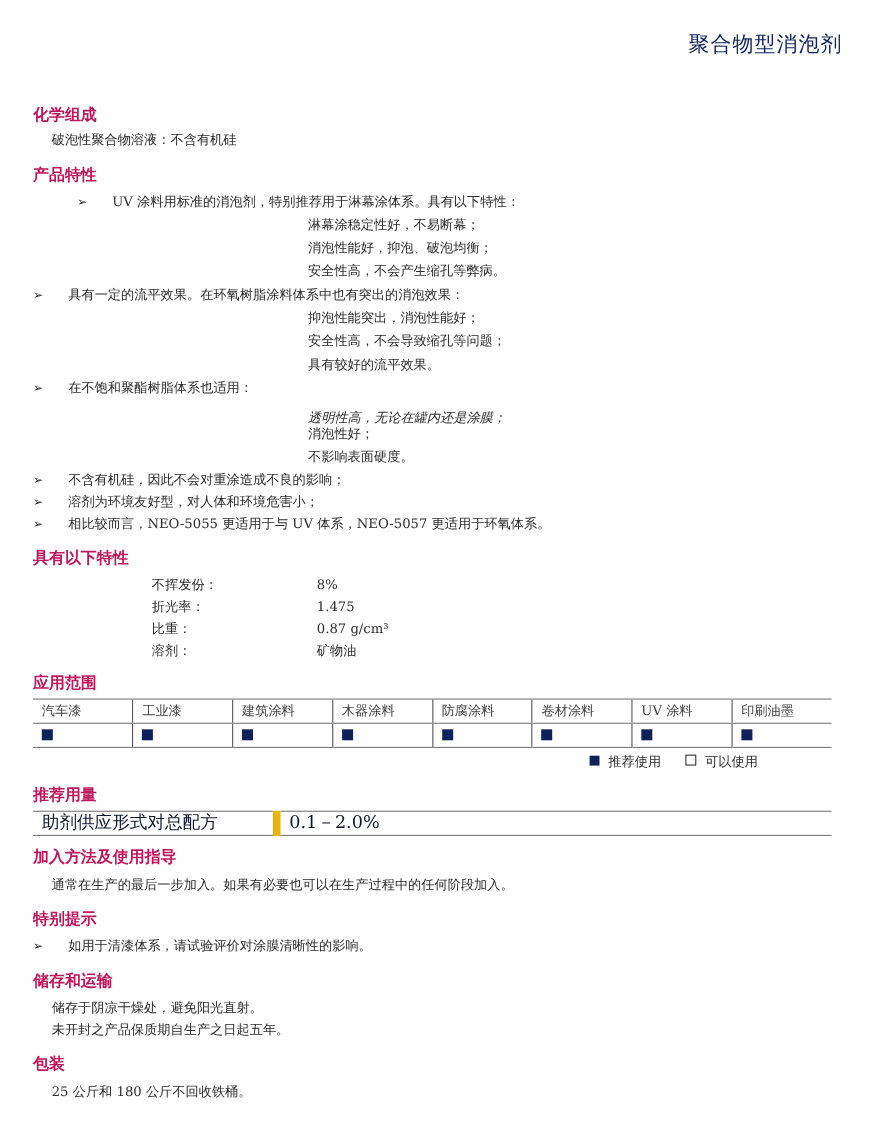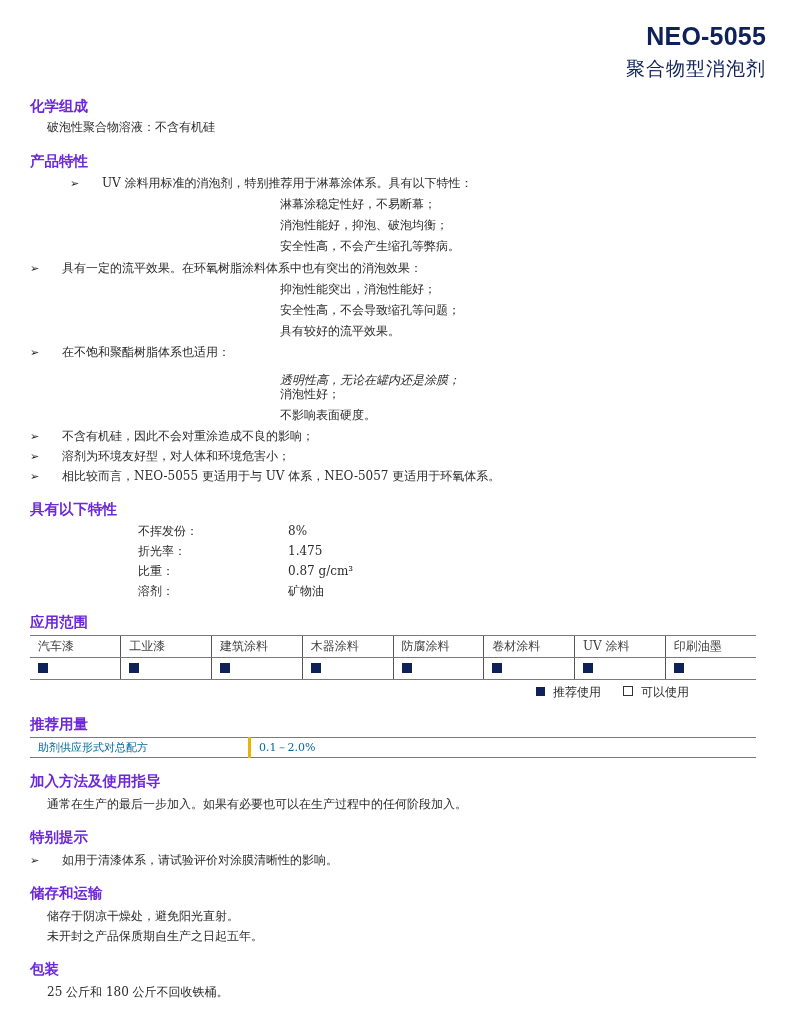--- a/index.html
+++ b/index.html
@@ -14,22 +14,22 @@
       font-weight: bold; font-size: 25px; color: #0f2159; line-height: 28px;
       letter-spacing: 0.2px;
     }
     .product-name {
       font-family: "DejaVu Sans", sans-serif;
       font-size: 19px; color: #0f2159; line-height: 30px; margin-top: 3px;
       letter-spacing: 1px;
     }
     .section-title {
       position: absolute; left: 30px;
-      font-family: Liberation Serif, serif; font-weight: bold;
-      font-size: 14.5px; color: #6d28d9; line-height: 20px;
+      font-family: Liberation Mono, monospace; font-weight: bold;
+      font-size: 14.5px; color: #be185d; line-height: 20px;
     }
     .text {
       position: absolute; left: 30px; font-size: 12px; line-height: 20px;
       color: #2b2b2b; white-space: nowrap; margin-left: 17px;
     }
     .bullet-row { position: absolute; left: 30px; font-size: 12px; line-height: 20px; white-space: nowrap; }
     .bullet { display: inline-block; width: 32px; font-family: "DejaVu Sans", sans-serif; font-size: 11px; color: #222; }
     .sub { position: absolute; left: 280px; font-size: 12px; line-height: 20px; white-space: nowrap; }
     .props-label { position: absolute; left: 138px; font-size: 12px; line-height: 20px; }
     .props-value { position: absolute; left: 288px; font-size: 12px; line-height: 20px; }
@@ -47,29 +47,28 @@
     .sq-empty { display: inline-block; width: 8px; height: 8px; border: 1px solid #333; background: #fff; }
     .legend { position: absolute; left: 536px; top: 682px; font-size: 12px; line-height: 20px; white-space: nowrap; }
     .legend span.lbl { margin-left: 8px; }
     .legend .gap { display: inline-block; width: 22px; }
     table.dosage {
       position: absolute; left: 30px; top: 737px; width: 726px;
       border-collapse: collapse; table-layout: fixed;
     }
     table.dosage td {
       border-top: 1.5px solid #7a7a7a; border-bottom: 1.5px solid #7a7a7a;
-      height: 19px; padding: 0 0 0 8px; font-size: 11px; color: #0369a1;
+      height: 19px; padding: 0 0 0 8px; font-size: 16px; color: #0f172a;
     }
-    table.dosage td + td { border-left: 3px solid #eab308; margin-top: 48px; }
+    table.dosage td + td { border-left: 7px solid #eab308; margin-top: 48px; }
   </style>
 </head>
 <body>
 
 <div class="header">
-  <div class="product-code">NEO-5055</div>
   <div class="product-name">聚合物型消泡剂</div>
 </div>
 
 <div class="section-title" style="top:96px;">化学组成</div>
 <div class="text" style="top:117px;">破泡性聚合物溶液：不含有机硅</div>
 
 <div class="section-title" style="top:151px;">产品特性</div>
 
 <div class="bullet-row" style="top:173px;margin-left:40px;">
   <span class="bullet">➢</span><span>UV 涂料用标准的消泡剂，特别推荐用于淋幕涂体系。具有以下特性：</span>

